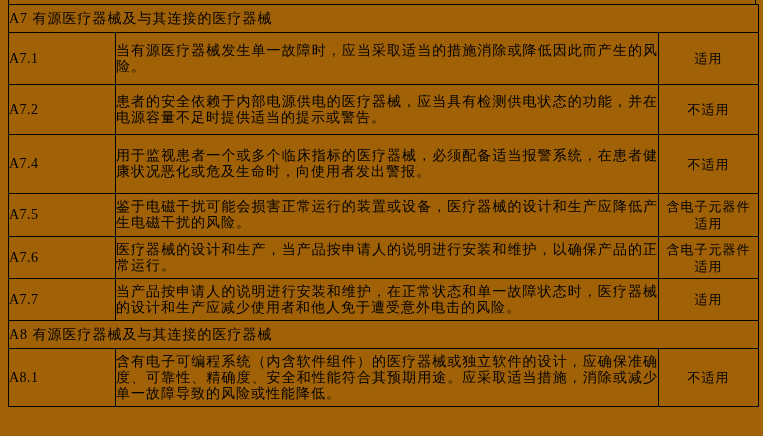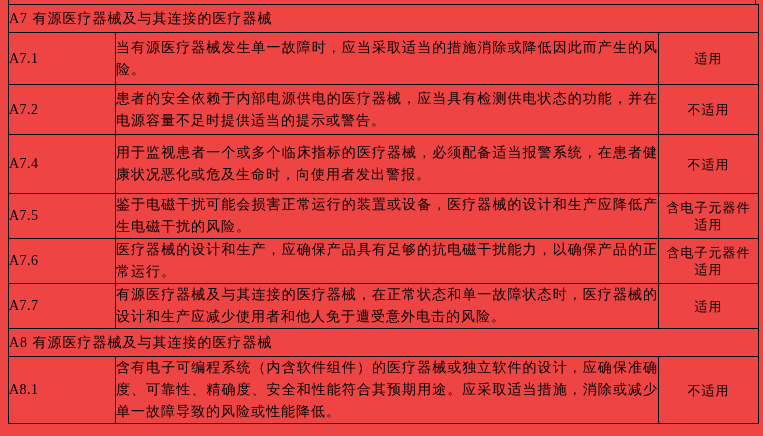--- a/index.html
+++ b/index.html
@@ -4,21 +4,21 @@
 <style>
   html, body {
     margin: 0;
     padding: 0;
     background: #ffffff;
   }
   .page {
     position: relative;
     width: 763px;
     height: 436px;
-    background: #ef4444;
+    background: #a16207;
     overflow: hidden;
     font-family: "Liberation Serif", serif;
     color: #000000;
   }
   
   .tick {
     position: absolute;
     top: 0;
     width: 1px;
     height: 4px;
@@ -49,21 +49,21 @@
   }
   .id-cell {
     font-size: 14px;
     letter-spacing: 0.5px;
     text-align: left;
     vertical-align: middle;
   }
   .req-cell {
     font-size: 14px;
     letter-spacing: 1px;
-    line-height: 22px;
+    line-height: 16px;
     text-align: justify;
     text-justify: inter-character;
     vertical-align: middle;
     padding: 2px 6px 2px 7px;
   }
   .status-cell {
     font-size: 13px;
     letter-spacing: 1px;
     line-height: 17px;
     text-align: center;
@@ -113,28 +113,28 @@
 
     <tr style="height:43px">
       <td class="id-cell">A7.5</td>
       <td class="req-cell">鉴于电磁干扰可能会损害正常运行的装置或设备，医疗器械的设计和生产应降低产生电磁干扰的风险。</td>
       <td class="status-cell">含电子元器件
 适用</td>
     </tr>
 
     <tr style="height:42px">
       <td class="id-cell">A7.6</td>
-      <td class="req-cell">医疗器械的设计和生产，应确保产品具有足够的抗电磁干扰能力，以确保产品的正常运行。</td>
+      <td class="req-cell">医疗器械的设计和生产，当产品按申请人的说明进行安装和维护，以确保产品的正常运行。</td>
       <td class="status-cell">含电子元器件
 适用</td>
     </tr>
 
     <tr style="height:42px">
       <td class="id-cell">A7.7</td>
-      <td class="req-cell">有源医疗器械及与其连接的医疗器械，在正常状态和单一故障状态时，医疗器械的设计和生产应减少使用者和他人免于遭受意外电击的风险。</td>
+      <td class="req-cell">当产品按申请人的说明进行安装和维护，在正常状态和单一故障状态时，医疗器械的设计和生产应减少使用者和他人免于遭受意外电击的风险。</td>
       <td class="status-cell">适用</td>
     </tr>
 
     <tr style="height:28px">
       <td class="section-cell" colspan="3">A8 有源医疗器械及与其连接的医疗器械</td>
     </tr>
 
     <tr style="height:58px">
       <td class="id-cell">A8.1</td>
       <td class="req-cell">含有电子可编程系统（内含软件组件）的医疗器械或独立软件的设计，应确保准确度、可靠性、精确度、安全和性能符合其预期用途。应采取适当措施，消除或减少单一故障导致的风险或性能降低。</td>

